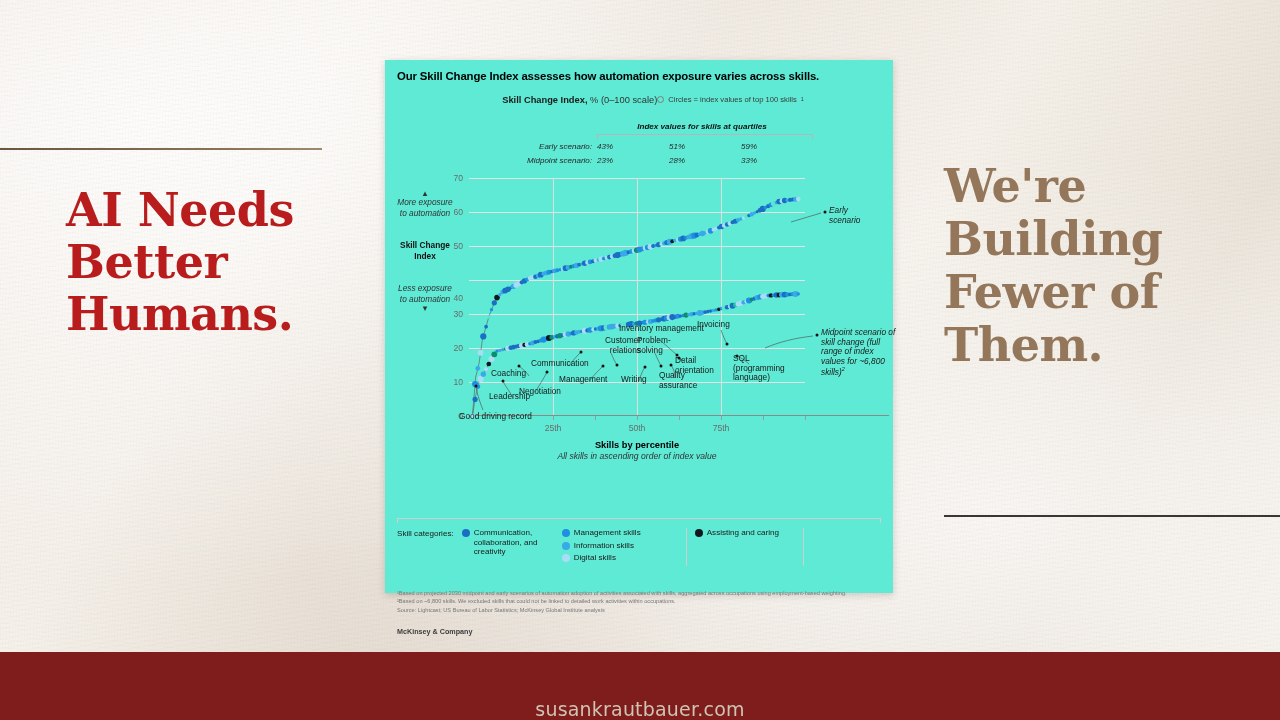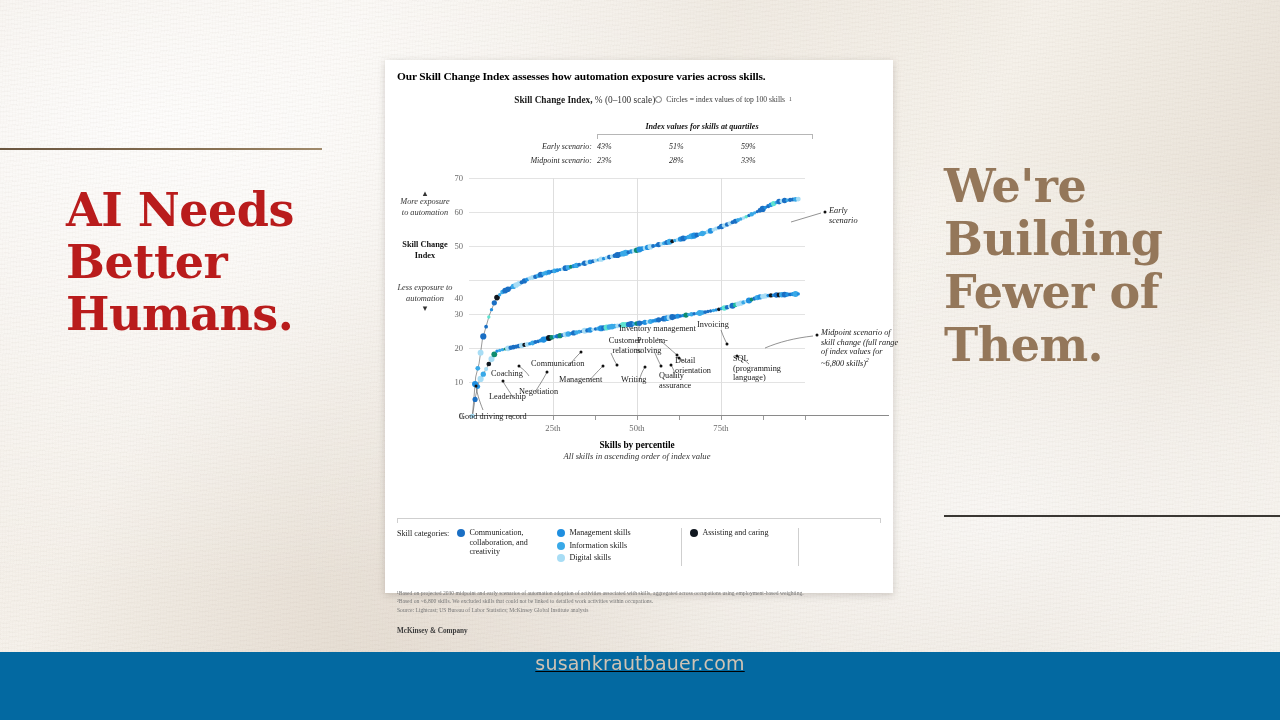--- a/index.html
+++ b/index.html
@@ -55,35 +55,35 @@
     letter-spacing: -0.5px;
   }
   .rule-right {
     position: absolute; left: 944px; top: 515px; width: 336px; height: 2px;
     background: #3a3733;
   }
 
   
   #footer {
     position: absolute; left: 0; bottom: 0; width: 1280px; height: 68px;
-    background: #0369a1;
-    display: flex; align-items: flex-start; justify-content: center; text-decoration: underline;
+    background: #7f1d1d;
+    display: flex; align-items: flex-end; justify-content: center;
   }
   #footer-text {
     color: #cfc3b4; font-size: 19px; letter-spacing: .2px;
     font-family: "DejaVu Sans", sans-serif;
   }
 
   
   #card {
     position: absolute; left: 385px; top: 60px; width: 508px; height: 533px;
-    background: #ffffff;
+    background: #5eead4;
     box-shadow: 0 2px 7px rgba(90,80,70,0.25);
     padding: 10px 12px 4px 12px;
-    font-family: Liberation Serif, serif;
+    font-family: Liberation Sans, sans-serif;
     color: #1a1a1a;
   }
   #card-title {
     font-size: 11.4px; font-weight: 700; color: #000; letter-spacing: -0.15px;
     line-height: 1.2;
   }
   .sub-row { display: flex; justify-content: center; align-items: baseline; margin-top: 11px; margin-left: 28px; }
   #axis-unit { font-size: 9.3px; }
   #axis-unit b { font-weight: 700; }
   #axis-unit span.light { color: #333; font-weight: 400; }

